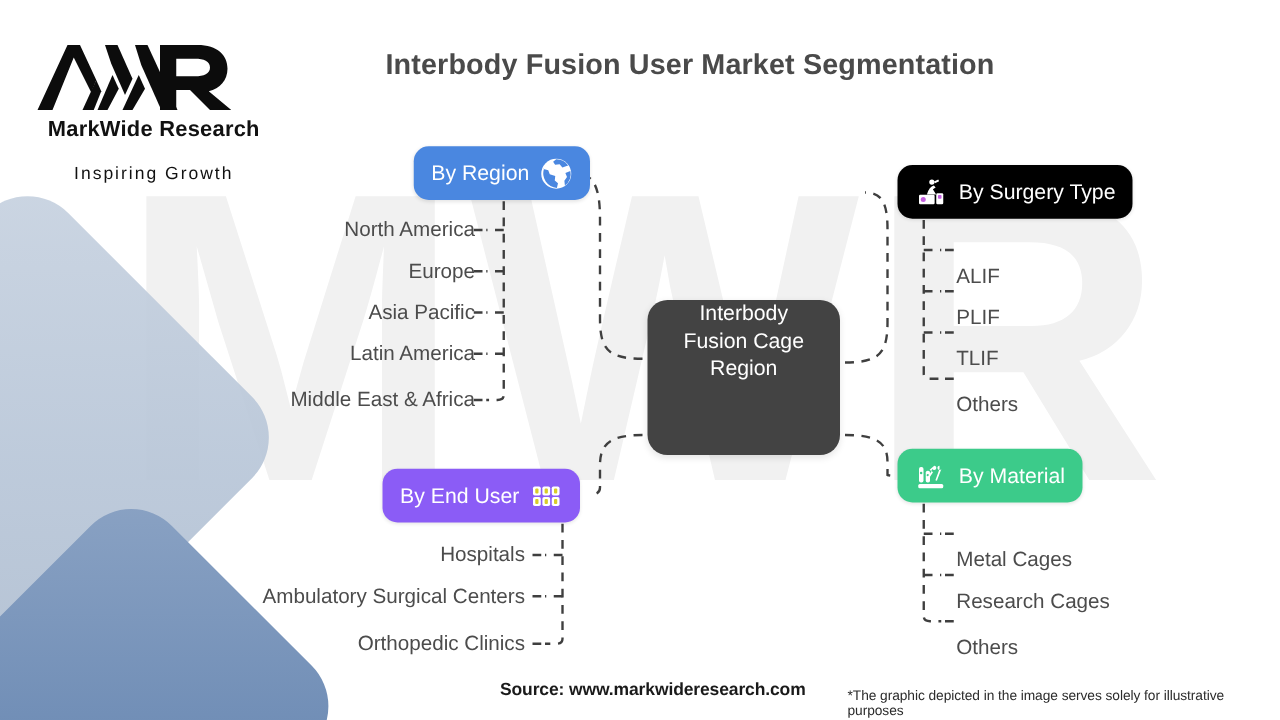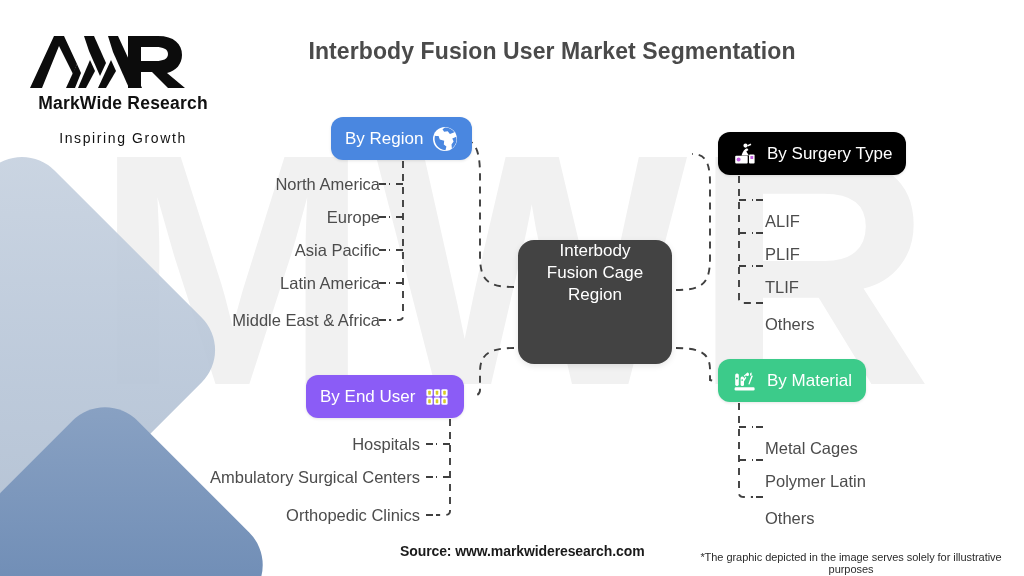--- a/index.html
+++ b/index.html
@@ -117,21 +117,21 @@
   .connectors { position: absolute; inset: 0; }
 
   
   .source {
     position: absolute; left: 400px; top: 543px;
     font-size: 14px; font-weight: 700; color: #1a1a1a;
     letter-spacing: -.1px;
   }
   .disclaimer {
     position: absolute; left: 678px; top: 551px;
-    font-size: 11px; color: #2b2b2b; letter-spacing: -.05px; text-align: center;
+    font-size: 11px; color: #2b2b2b; letter-spacing: -.05px;
   }
 </style>
 </head>
 <body>
 
 <div id="stage">
 
   <div class="bg-layer">
     <div class="watermark">MWR</div>
     <div class="deco-sq deco-light"></div>
@@ -237,21 +237,21 @@
       <circle cx="4.9" cy="10.4" r="1" fill="#3ccb8a"></circle>
       <circle cx="10.2" cy="12.1" r=".9" fill="#3ccb8a"></circle>
       <path d="M15.4 4.6 a1.7 1.7 0 1 1 -1.5 2.6 l-0.9 1.4 1.4 1.1 -3 4.6 -1.2 -0.8 3 -4.6 -1.5 -1.1 z" fill="#ffffff"></path>
       <path d="M19.6 4.6 a1.7 1.7 0 1 0 1.5 2.6 l-3.6 9.4 -1.2 -.4 3.3 -9.1 z" fill="#ffffff"></path>
       <rect x="2.6" y="19.2" width="20" height="3.3" rx="1.2" fill="#ffffff"></rect>
     </svg>
     <span class="pill-text">By Material</span>
   </div>
   <div class="leaves leaves-right" style="left:765px; top:419px; width:250px;">
     <div class="leaf" style="position:absolute; left:0; top:0;">Metal Cages</div>
-    <div class="leaf" style="position:absolute; left:0; top:33px;">Polymer Latin</div>
+    <div class="leaf" style="position:absolute; left:0; top:33px;">Research Cages</div>
     <div class="leaf" style="position:absolute; left:0; top:70px;">Others</div>
   </div>
 
   <div class="pill pill-enduser">
     <span class="pill-text">By End User</span>
     <svg class="pill-icon" viewBox="0 0 26 26">
       <g fill="#ffffff">
         <rect x="2.4" y="5.2" width="6.2" height="7.2" rx="1.4"></rect>
         <rect x="9.9" y="5.2" width="6.2" height="7.2" rx="1.4"></rect>
         <rect x="17.4" y="5.2" width="6.2" height="7.2" rx="1.4"></rect>

